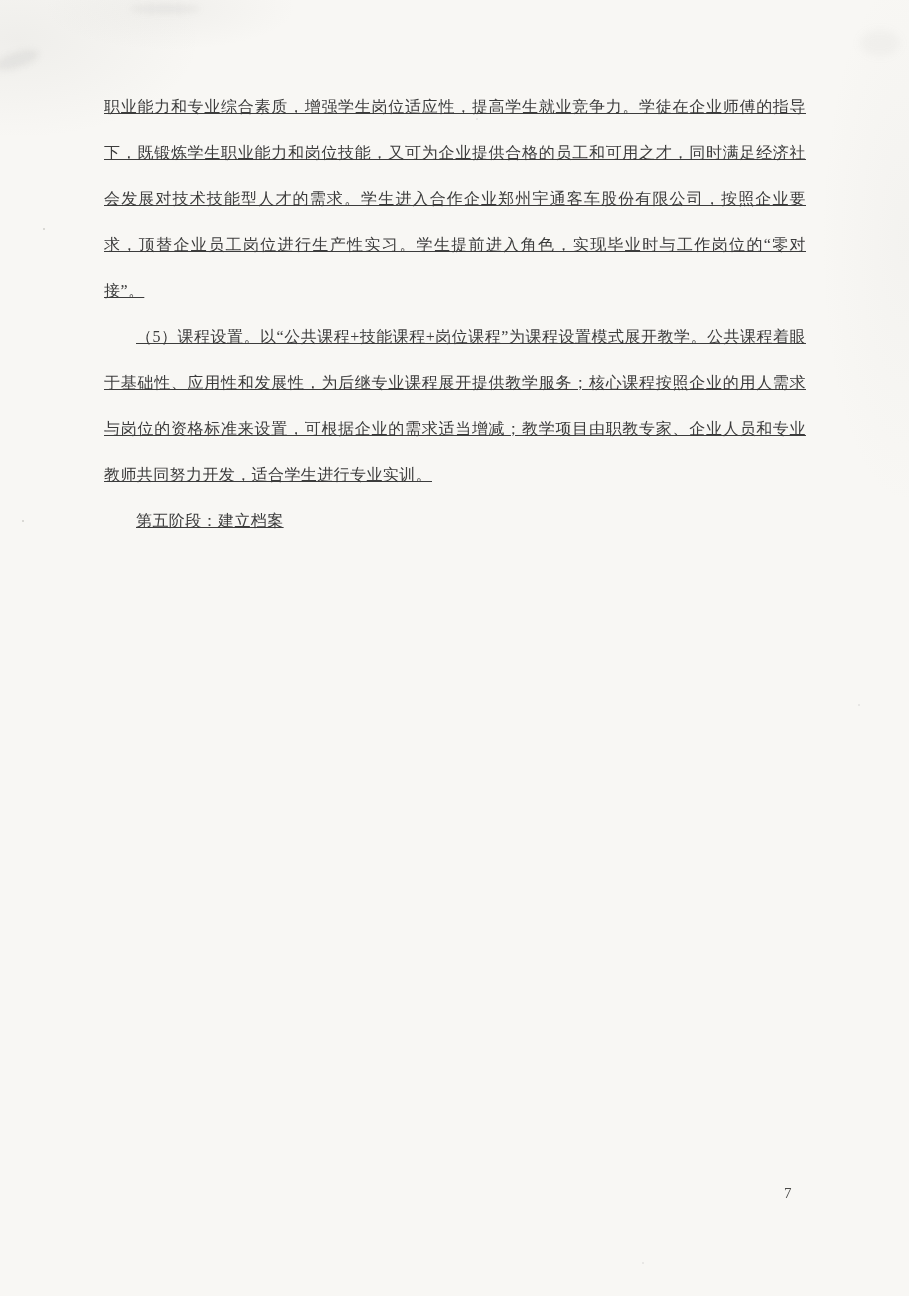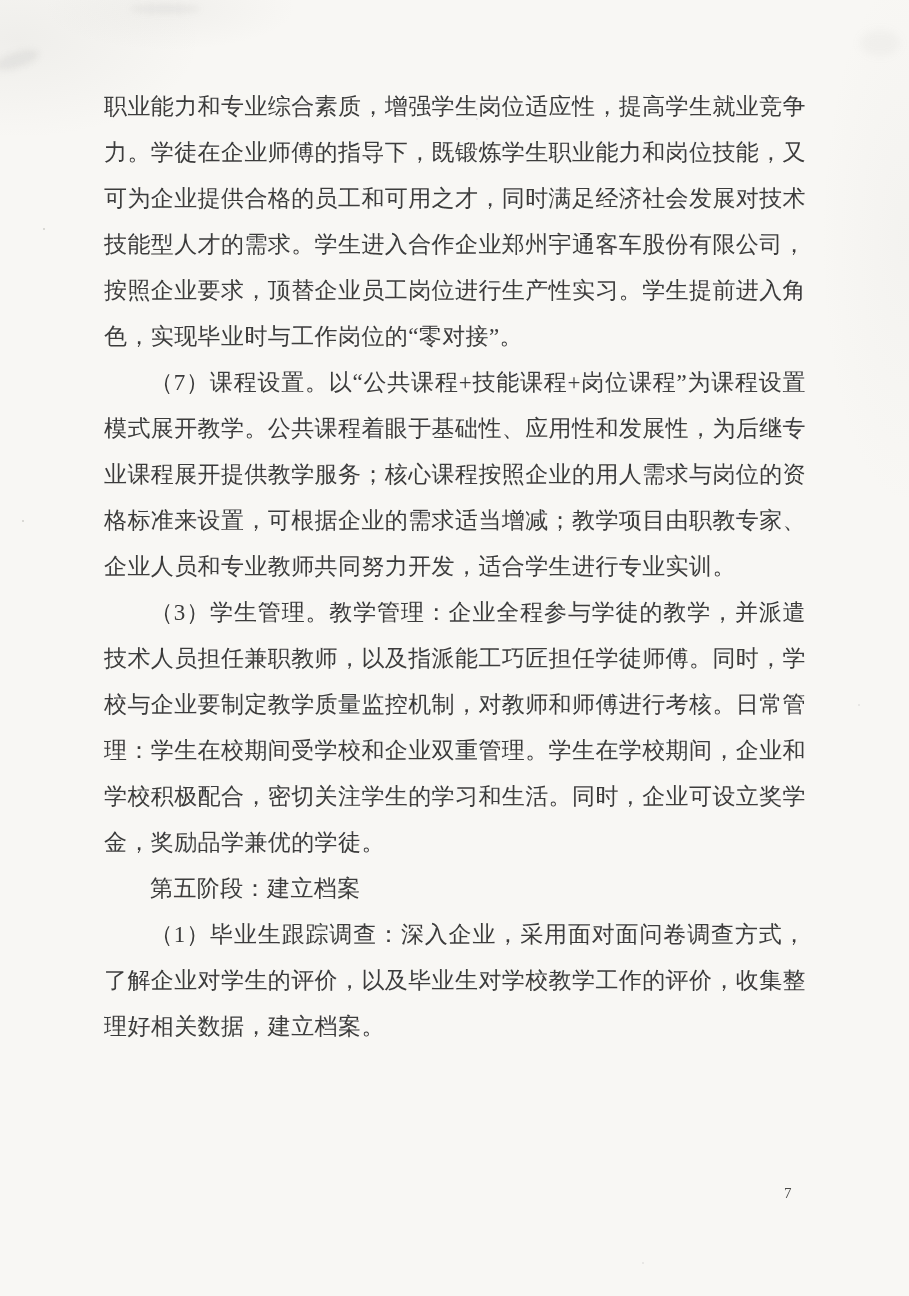--- a/index.html
+++ b/index.html
@@ -34,27 +34,28 @@
   .sp2 { left: 22px;  top: 520px; }
   .sp3 { left: 476px; top: 118px; opacity: .5; }
   .sp4 { left: 858px; top: 704px; opacity: .5; }
   .sp5 { left: 642px; top: 1262px; opacity: .5; }
 
   .text-block {
     position: absolute;
     left: 104px;
     top: 84px;
     width: 702px;
-    font-size: 23px;
+    font-size: 16px;
     line-height: 46px;
     color: #3c3c3c;
     text-align: justify;
     text-justify: inter-ideograph;
     letter-spacing: 0.4px;
     word-break: break-all;
+    text-decoration: underline;
   }
   .para { margin: 0; }
   .para.indent { text-indent: 2em; }
 
   .page-number {
     position: absolute;
     left: 784px;
     top: 1182px;
     font-size: 15px;
     line-height: 22px;
@@ -70,20 +71,18 @@
   <div class="smudge s2"></div>
   <div class="smudge s3"></div>
   <div class="speck sp1"></div>
   <div class="speck sp2"></div>
   <div class="speck sp3"></div>
   <div class="speck sp4"></div>
   <div class="speck sp5"></div>
 
   <div class="text-block">
     <p class="para">职业能力和专业综合素质，增强学生岗位适应性，提高学生就业竞争力。学徒在企业师傅的指导下，既锻炼学生职业能力和岗位技能，又可为企业提供合格的员工和可用之才，同时满足经济社会发展对技术技能型人才的需求。学生进入合作企业郑州宇通客车股份有限公司，按照企业要求，顶替企业员工岗位进行生产性实习。学生提前进入角色，实现毕业时与工作岗位的“零对接”。</p>
-    <p class="para indent">（7）课程设置。以“公共课程+技能课程+岗位课程”为课程设置模式展开教学。公共课程着眼于基础性、应用性和发展性，为后继专业课程展开提供教学服务；核心课程按照企业的用人需求与岗位的资格标准来设置，可根据企业的需求适当增减；教学项目由职教专家、企业人员和专业教师共同努力开发，适合学生进行专业实训。</p>
-    <p class="para indent">（3）学生管理。教学管理：企业全程参与学徒的教学，并派遣技术人员担任兼职教师，以及指派能工巧匠担任学徒师傅。同时，学校与企业要制定教学质量监控机制，对教师和师傅进行考核。日常管理：学生在校期间受学校和企业双重管理。学生在学校期间，企业和学校积极配合，密切关注学生的学习和生活。同时，企业可设立奖学金，奖励品学兼优的学徒。</p>
+    <p class="para indent">（5）课程设置。以“公共课程+技能课程+岗位课程”为课程设置模式展开教学。公共课程着眼于基础性、应用性和发展性，为后继专业课程展开提供教学服务；核心课程按照企业的用人需求与岗位的资格标准来设置，可根据企业的需求适当增减；教学项目由职教专家、企业人员和专业教师共同努力开发，适合学生进行专业实训。</p>
     <p class="para indent">第五阶段：建立档案</p>
-    <p class="para indent">（1）毕业生跟踪调查：深入企业，采用面对面问卷调查方式，了解企业对学生的评价，以及毕业生对学校教学工作的评价，收集整理好相关数据，建立档案。</p>
   </div>
 
   <div class="page-number">7</div>
 </div>
 
 </body></html>

